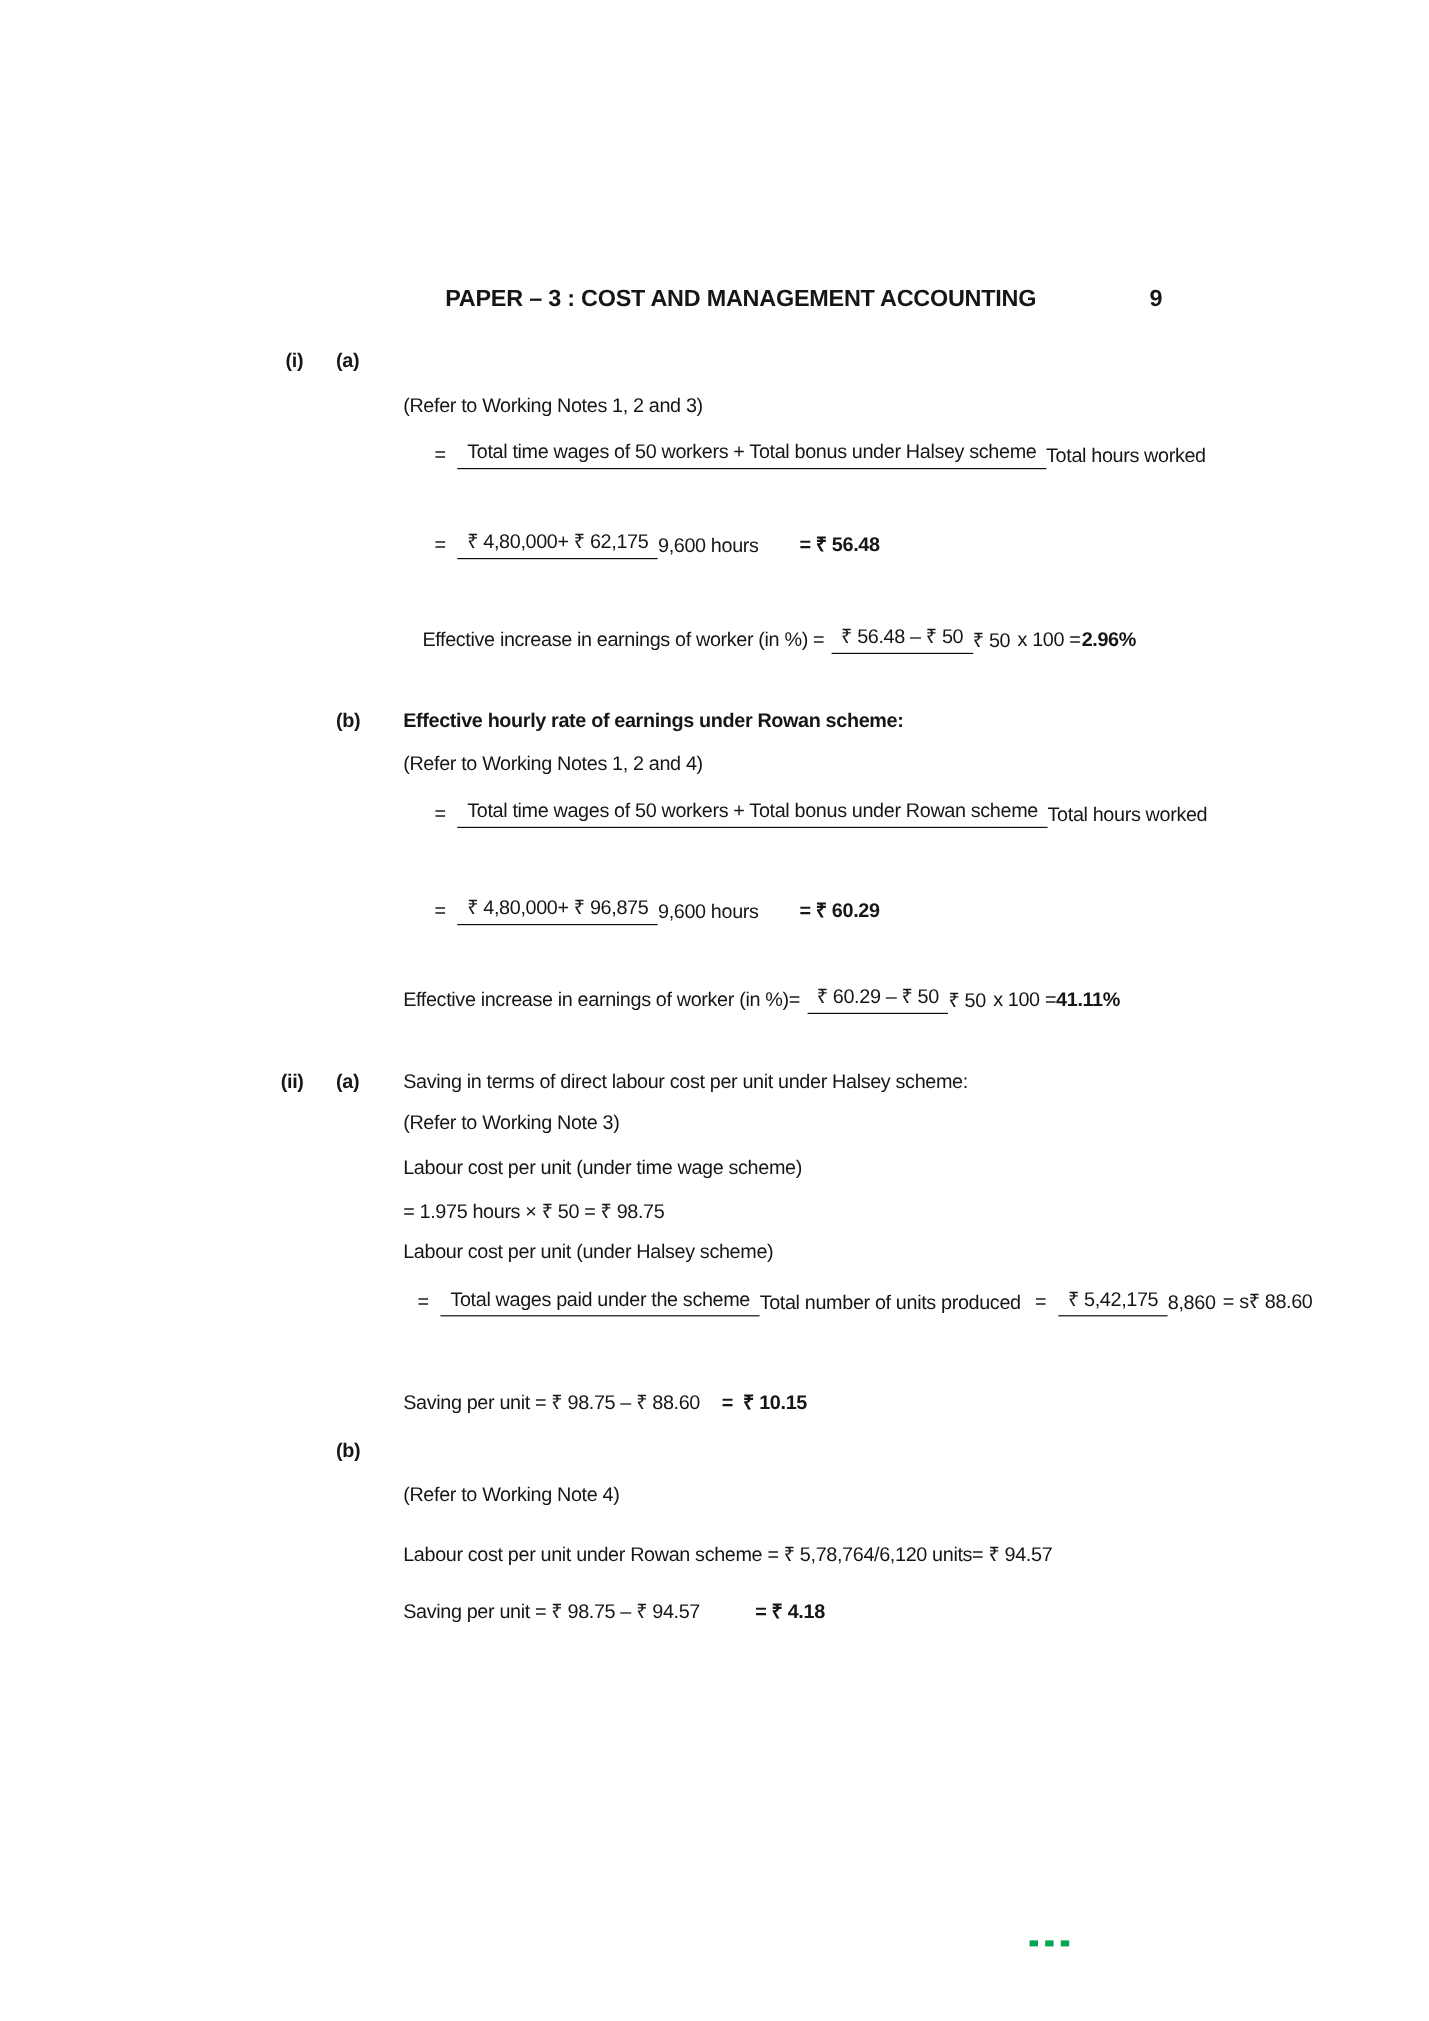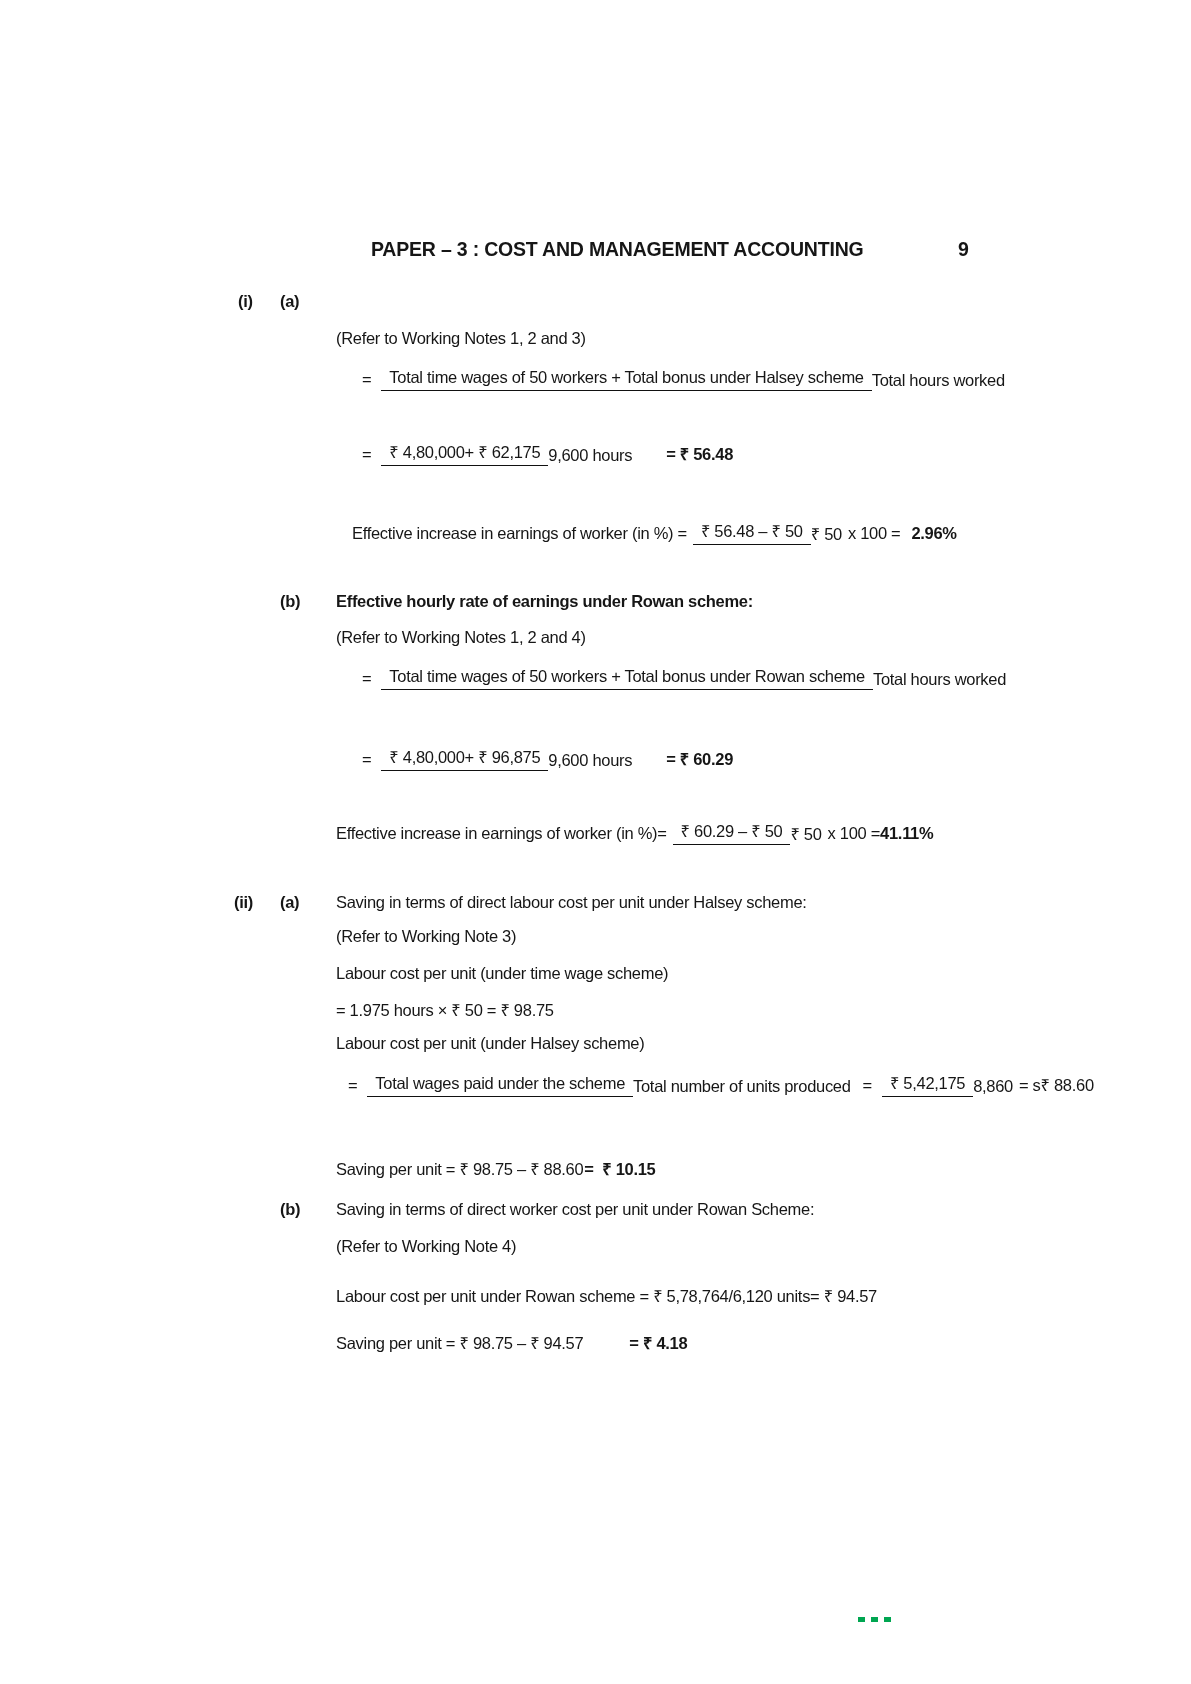--- a/index.html
+++ b/index.html
@@ -60,21 +60,21 @@
     <span class="res bold">= ₹ 56.48</span>
   </div>
 
   <div class="row" style="top:521px;left:352px">
     <span>Effective increase in earnings of worker (in %) =</span>
     <span class="frac">
       <span class="num">₹ 56.48 – ₹ 50</span>
       <span class="den">₹ 50</span>
     </span>
     <span>x 100 =</span>
-    <span class="bold" style="margin-left:11px">2.96%</span>
+    <span class="bold" style="margin-left:1px">2.96%</span>
   </div>
 
   <div class="row" style="top:592px;left:280px">
     <span class="lbl w56">(b)</span>
     <span class="bold">Effective hourly rate of earnings under Rowan scheme:</span>
   </div>
 
   <div class="row" style="top:628px;left:336px">
     <span>(Refer to Working Notes 1, 2 and 4)</span>
   </div>
@@ -137,26 +137,25 @@
     <span class="eq" style="margin-left:6px">=</span>
     <span class="frac">
       <span class="num">₹ 5,42,175</span>
       <span class="den">8,860</span>
     </span>
     <span>= s₹ 88.60</span>
   </div>
 
   <div class="row" style="top:1160px;left:336px">
     <span>Saving per unit = ₹ 98.75 – ₹ 88.60</span>
-    <span class="bold pre" style="margin-left:1px">=  ₹ 10.15</span>
+    <span class="bold pre" style="margin-left:18px">=  ₹ 10.15</span>
   </div>
 
   <div class="row" style="top:1200px;left:280px">
     <span class="lbl w56">(b)</span>
-    <span>Saving in terms of direct worker cost per unit under Rowan Scheme:</span>
   </div>
 
   <div class="row" style="top:1237px;left:336px">
     <span>(Refer to Working Note 4)</span>
   </div>
 
   <div class="row" style="top:1287px;left:336px">
     <span>Labour cost per unit under Rowan scheme = ₹ 5,78,764/6,120 units= ₹ 94.57</span>
   </div>
 

